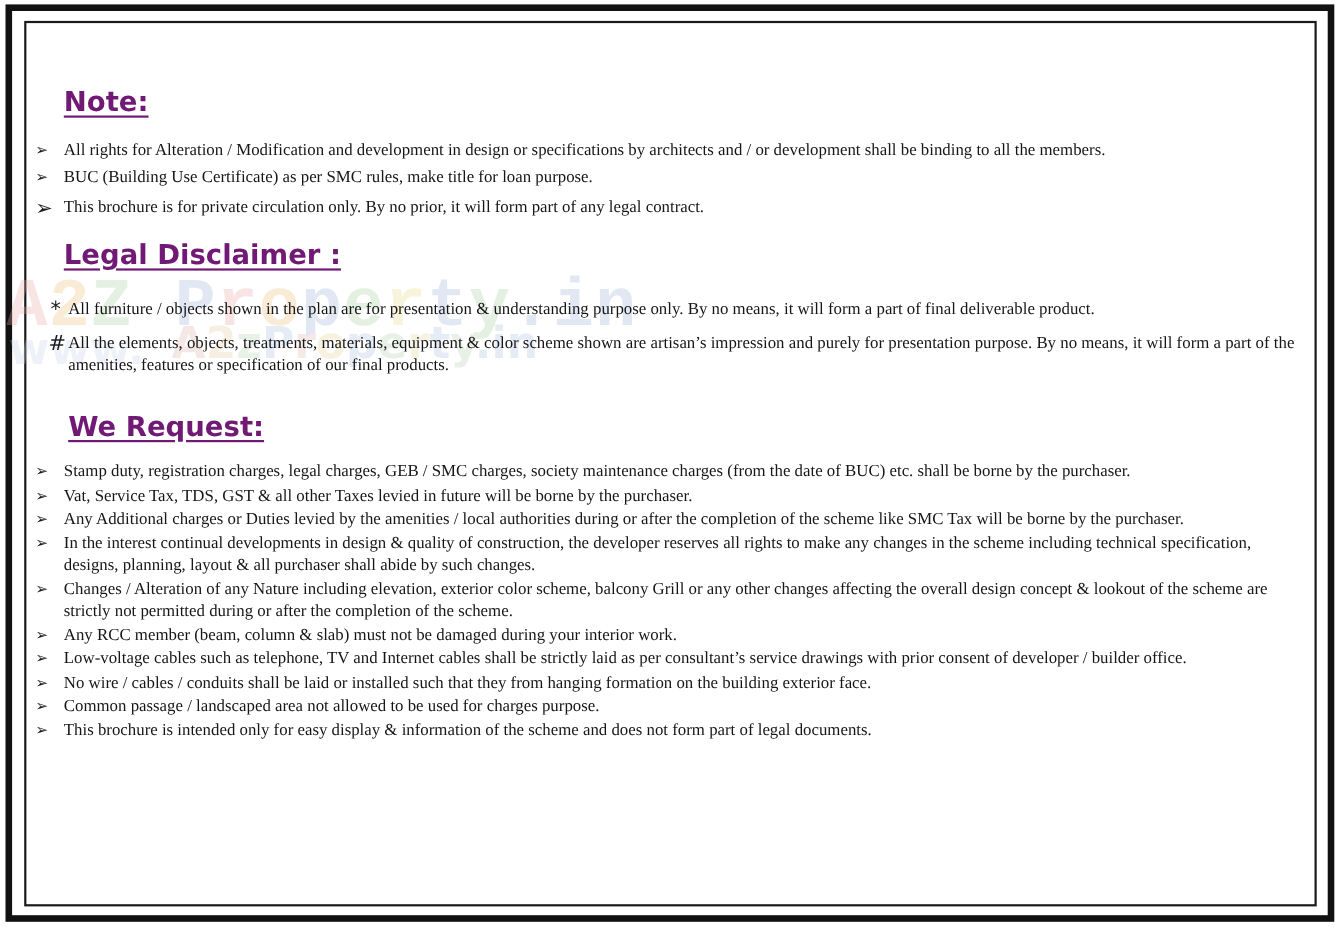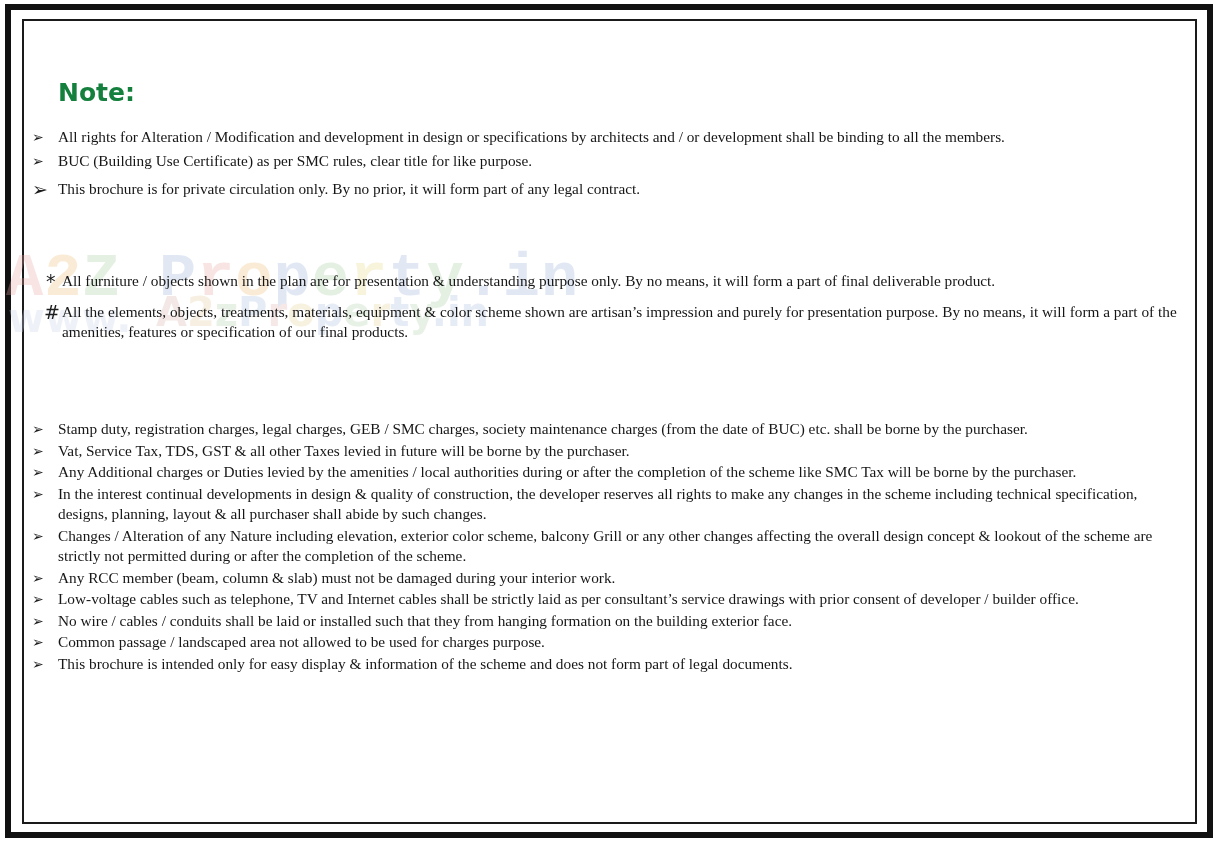--- a/index.html
+++ b/index.html
@@ -97,21 +97,22 @@
     height: 805px;
     z-index: 3;
   }
 
   .heading {
     position: absolute;
     font-family: "DejaVu Sans", sans-serif;
     font-weight: 700;
     font-size: 25px;
     line-height: 1.1;
-    color: #15803d;
+    color: #701a75;
+    text-decoration: underline;
     text-underline-offset: 4px;
     white-space: nowrap;
   }
   .h-note        { left: 36px;  top: 60px;  }
   .h-disclaimer  { left: 36px;  top: 199px; }
   .h-request     { left: 40px;  top: 355px; }
 
   .block {
     position: absolute;
     left: 0;
@@ -185,40 +186,42 @@
 
     <div class="heading h-note">Note:</div>
 
     <div class="block b-note">
       <div class="row gap-note-1">
         <span class="marker">➢</span>
         <span class="rowtext narrow-note">All rights for Alteration / Modification and development in design or specifications by architects and / or development shall be binding to all the members.</span>
       </div>
       <div class="row gap-note-2">
         <span class="marker">➢</span>
-        <span class="rowtext narrow-note">BUC (Building Use Certificate) as per SMC rules, clear title for like purpose.</span>
+        <span class="rowtext narrow-note">BUC (Building Use Certificate) as per SMC rules, make title for loan purpose.</span>
       </div>
       <div class="row">
         <span class="marker big">➢</span>
         <span class="rowtext narrow-note">This brochure is for private circulation only. By no prior, it will form part of any legal contract.</span>
       </div>
     </div>
 
+    <div class="heading h-disclaimer">Legal Disclaimer :</div>
 
     <div class="block b-disclaimer">
       <div class="row gap-disc">
         <span class="marker sym">*</span>
         <span class="rowtext narrow-disc">All furniture / objects shown in the plan are for presentation &amp; understanding purpose only. By no means, it will form a part of final deliverable product.</span>
       </div>
       <div class="row">
         <span class="marker sym2">#</span>
         <span class="rowtext narrow-disc" style="text-indent:0;">All the elements, objects, treatments, materials, equipment &amp; color scheme shown are artisan’s impression and purely for presentation purpose. By no means, it will form a part of the amenities, features or specification of our final products.</span>
       </div>
     </div>
 
+    <div class="heading h-request">We Request:</div>
 
     <div class="block b-request">
       <div class="row gap-req">
         <span class="marker">➢</span>
         <span class="rowtext narrow-req">Stamp duty, registration charges, legal charges, GEB / SMC charges, society maintenance charges (from the date of BUC) etc. shall be borne by the purchaser.</span>
       </div>
       <div class="row gap-req">
         <span class="marker">➢</span>
         <span class="rowtext narrow-req">Vat, Service Tax, TDS, GST &amp; all other Taxes levied in future will be borne by the purchaser.</span>
       </div>

